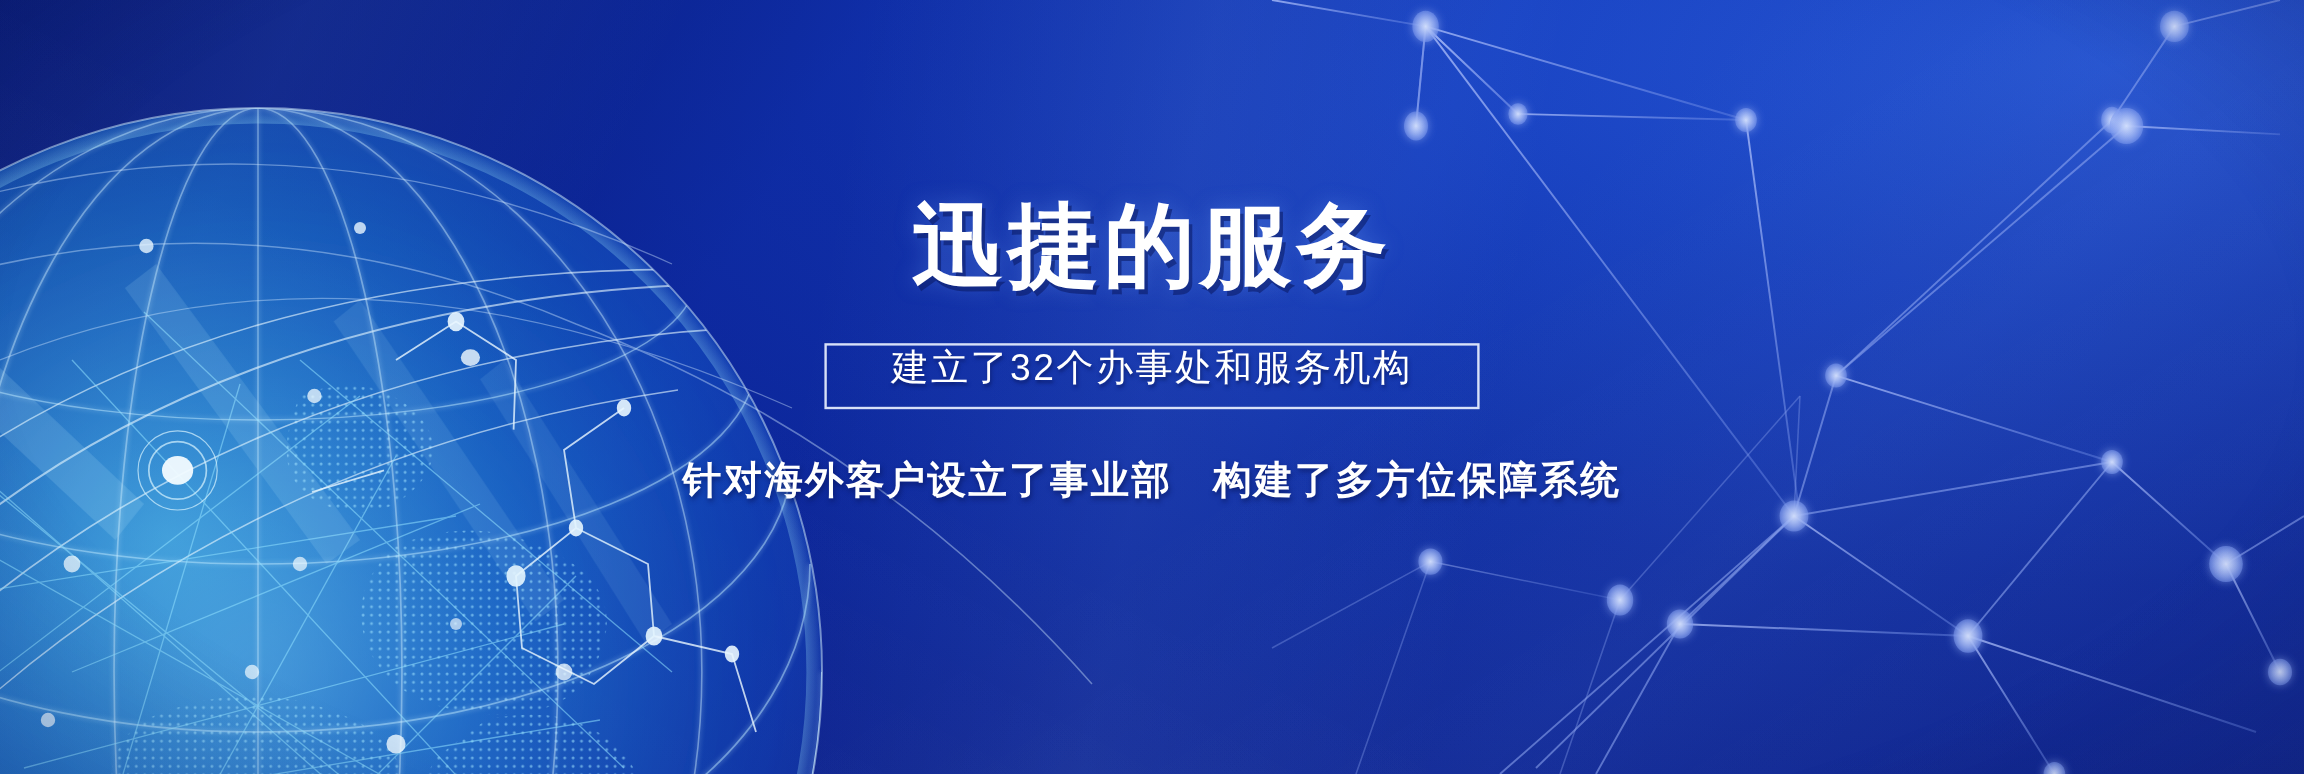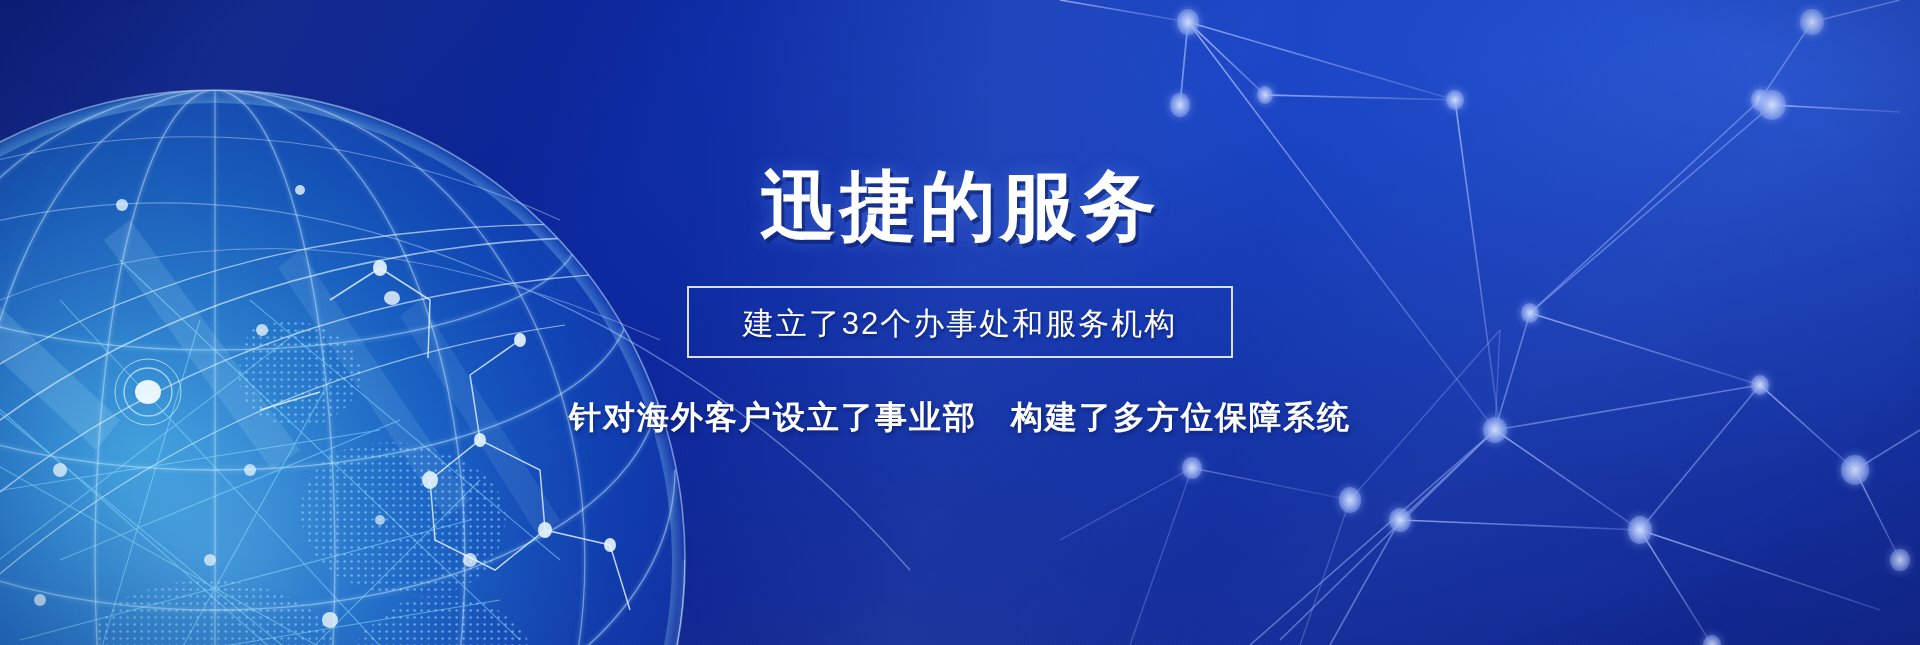--- a/index.html
+++ b/index.html
@@ -70,21 +70,21 @@
     line-height:1;
     text-shadow:
       3px 4px 0 rgba(10,24,96,.55),
       0 0 18px rgba(120,170,255,.35);
     white-space:nowrap;
   }
 
   .subtitle-box{
     margin-top:42px;
     border:2px solid rgba(232,240,255,.92);
-    padding:17px 42px 14px;
+    padding:0 42px 14px;
     min-width:546px;
     display:flex;
     align-items:center;
     justify-content:center;
     background:rgba(18,48,170,.10);
   }
   .subtitle-text{
     font-size:31px;
     color:#ffffff;
     letter-spacing:2px;

